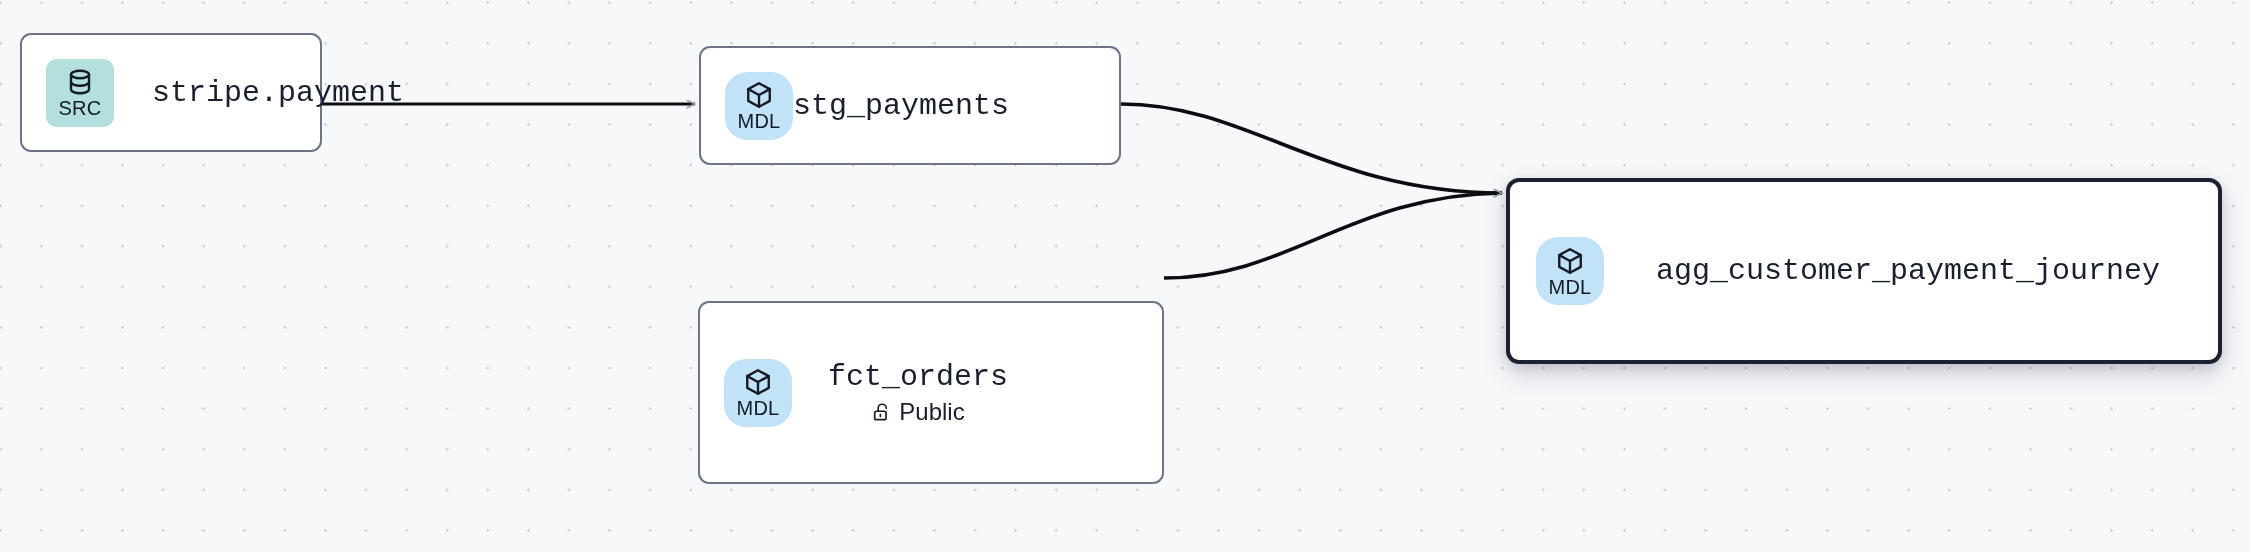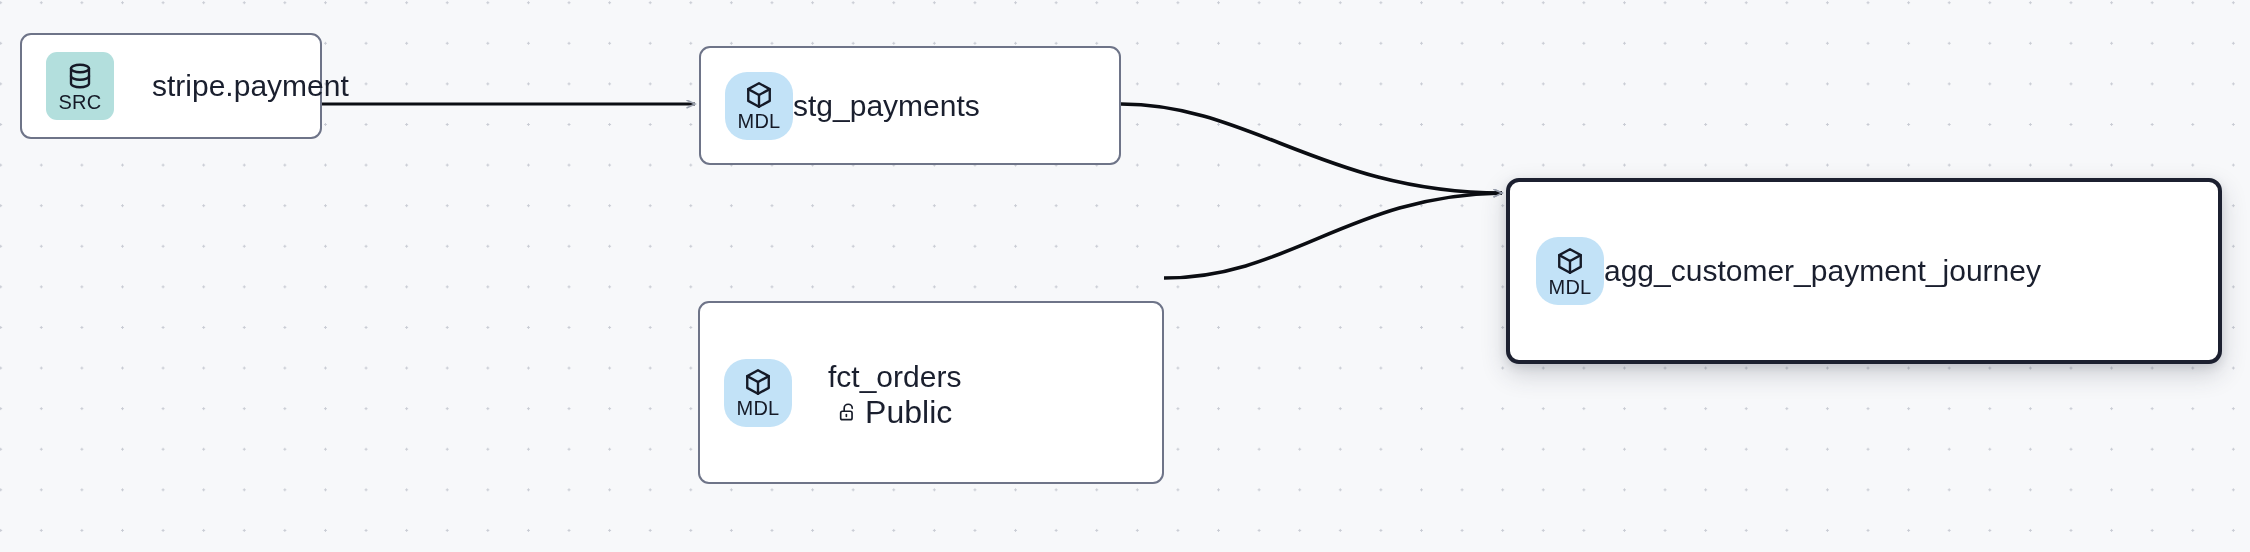--- a/index.html
+++ b/index.html
@@ -64,42 +64,42 @@
   .node-body {
     display: flex;
     flex-direction: column;
     justify-content: center;
   }
   .node-title {
     font-size: 30px;
     line-height: 36px;
     color: #1a1f2e;
     white-space: nowrap;
-    font-family: Liberation Sans, sans-serif;
+    font-family: Liberation Mono, monospace;
   }
   .node-sub {
     display: flex;
     align-items: center;
     gap: 7px;
     margin-top: 3px;
-    font-size: 32px;
+    font-size: 24px;
     line-height: 28px;
     color: #1a1f2e;
     white-space: nowrap;
   }
   .node-sub svg { display:block; flex:none; }
   
-  #node-stripe   { left: 20px;   top: 33px;  width: 302px; height: 106px; padding-left: 24px; }
+  #node-stripe   { left: 20px;   top: 33px;  width: 302px; height: 119px; padding-left: 24px; }
   #node-stripe .node-body { margin-left: 38px; }
   #node-stg      { left: 699px;  top: 46px;  width: 422px; height: 119px; padding-left: 24px; }
   #node-stg .node-body { }
   #node-fct      { left: 698px;  top: 301px; width: 466px; height: 183px; padding-left: 24px; }
   #node-fct .node-body { margin-left: 36px; align-items: center; }
   #node-agg      { left: 1506px; top: 178px; width: 716px; height: 186px; padding-left: 26px; }
-  #node-agg .node-body { }
+  #node-agg .node-body { margin-left: 52px; }
 </style>
 </head>
 <body>
 
 <div id="canvas">
 
   <svg id="edge-layer" viewBox="0 0 2250 552" preserveAspectRatio="none">
     <defs>
       <marker id="arrow" markerWidth="11" markerHeight="11" refX="9.5" refY="4" orient="auto" markerUnits="userSpaceOnUse">
         <path d="M1,0 L9.5,4 L1,8" fill="none" stroke="#9aa0ae" stroke-width="1.6"></path>

